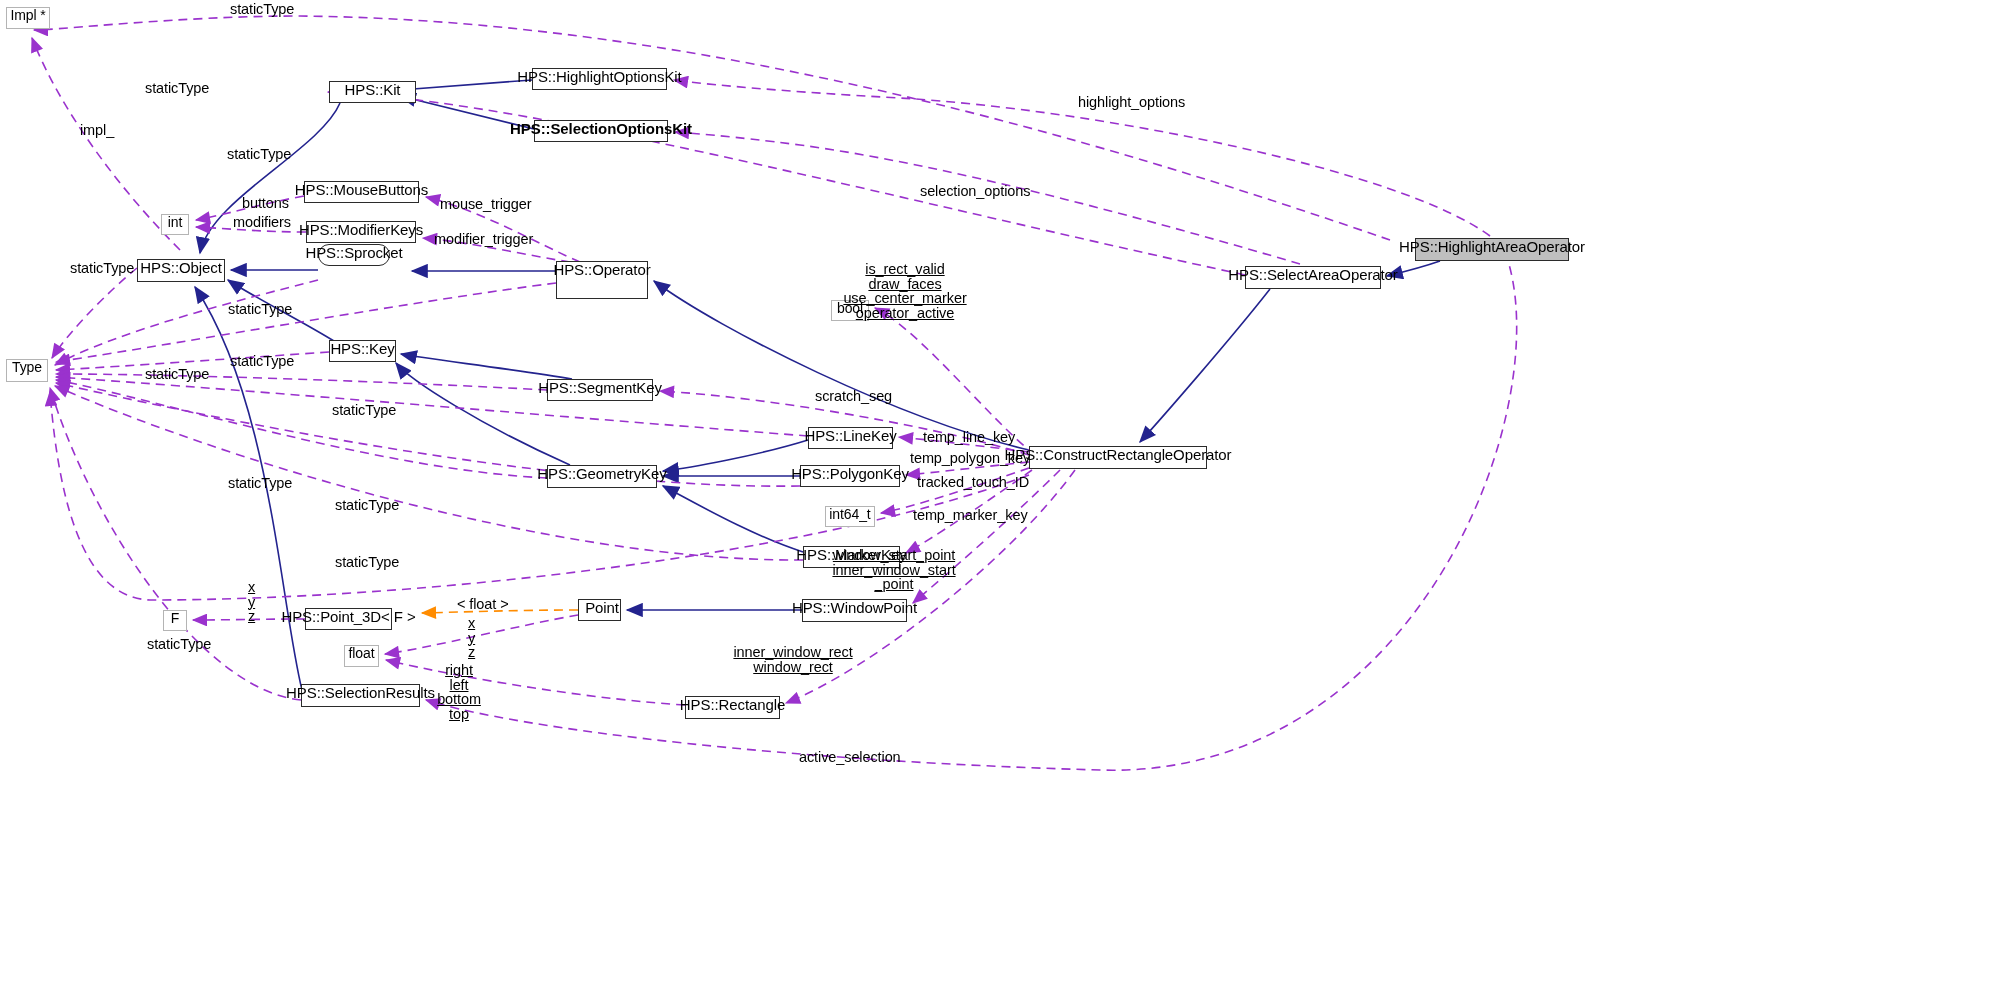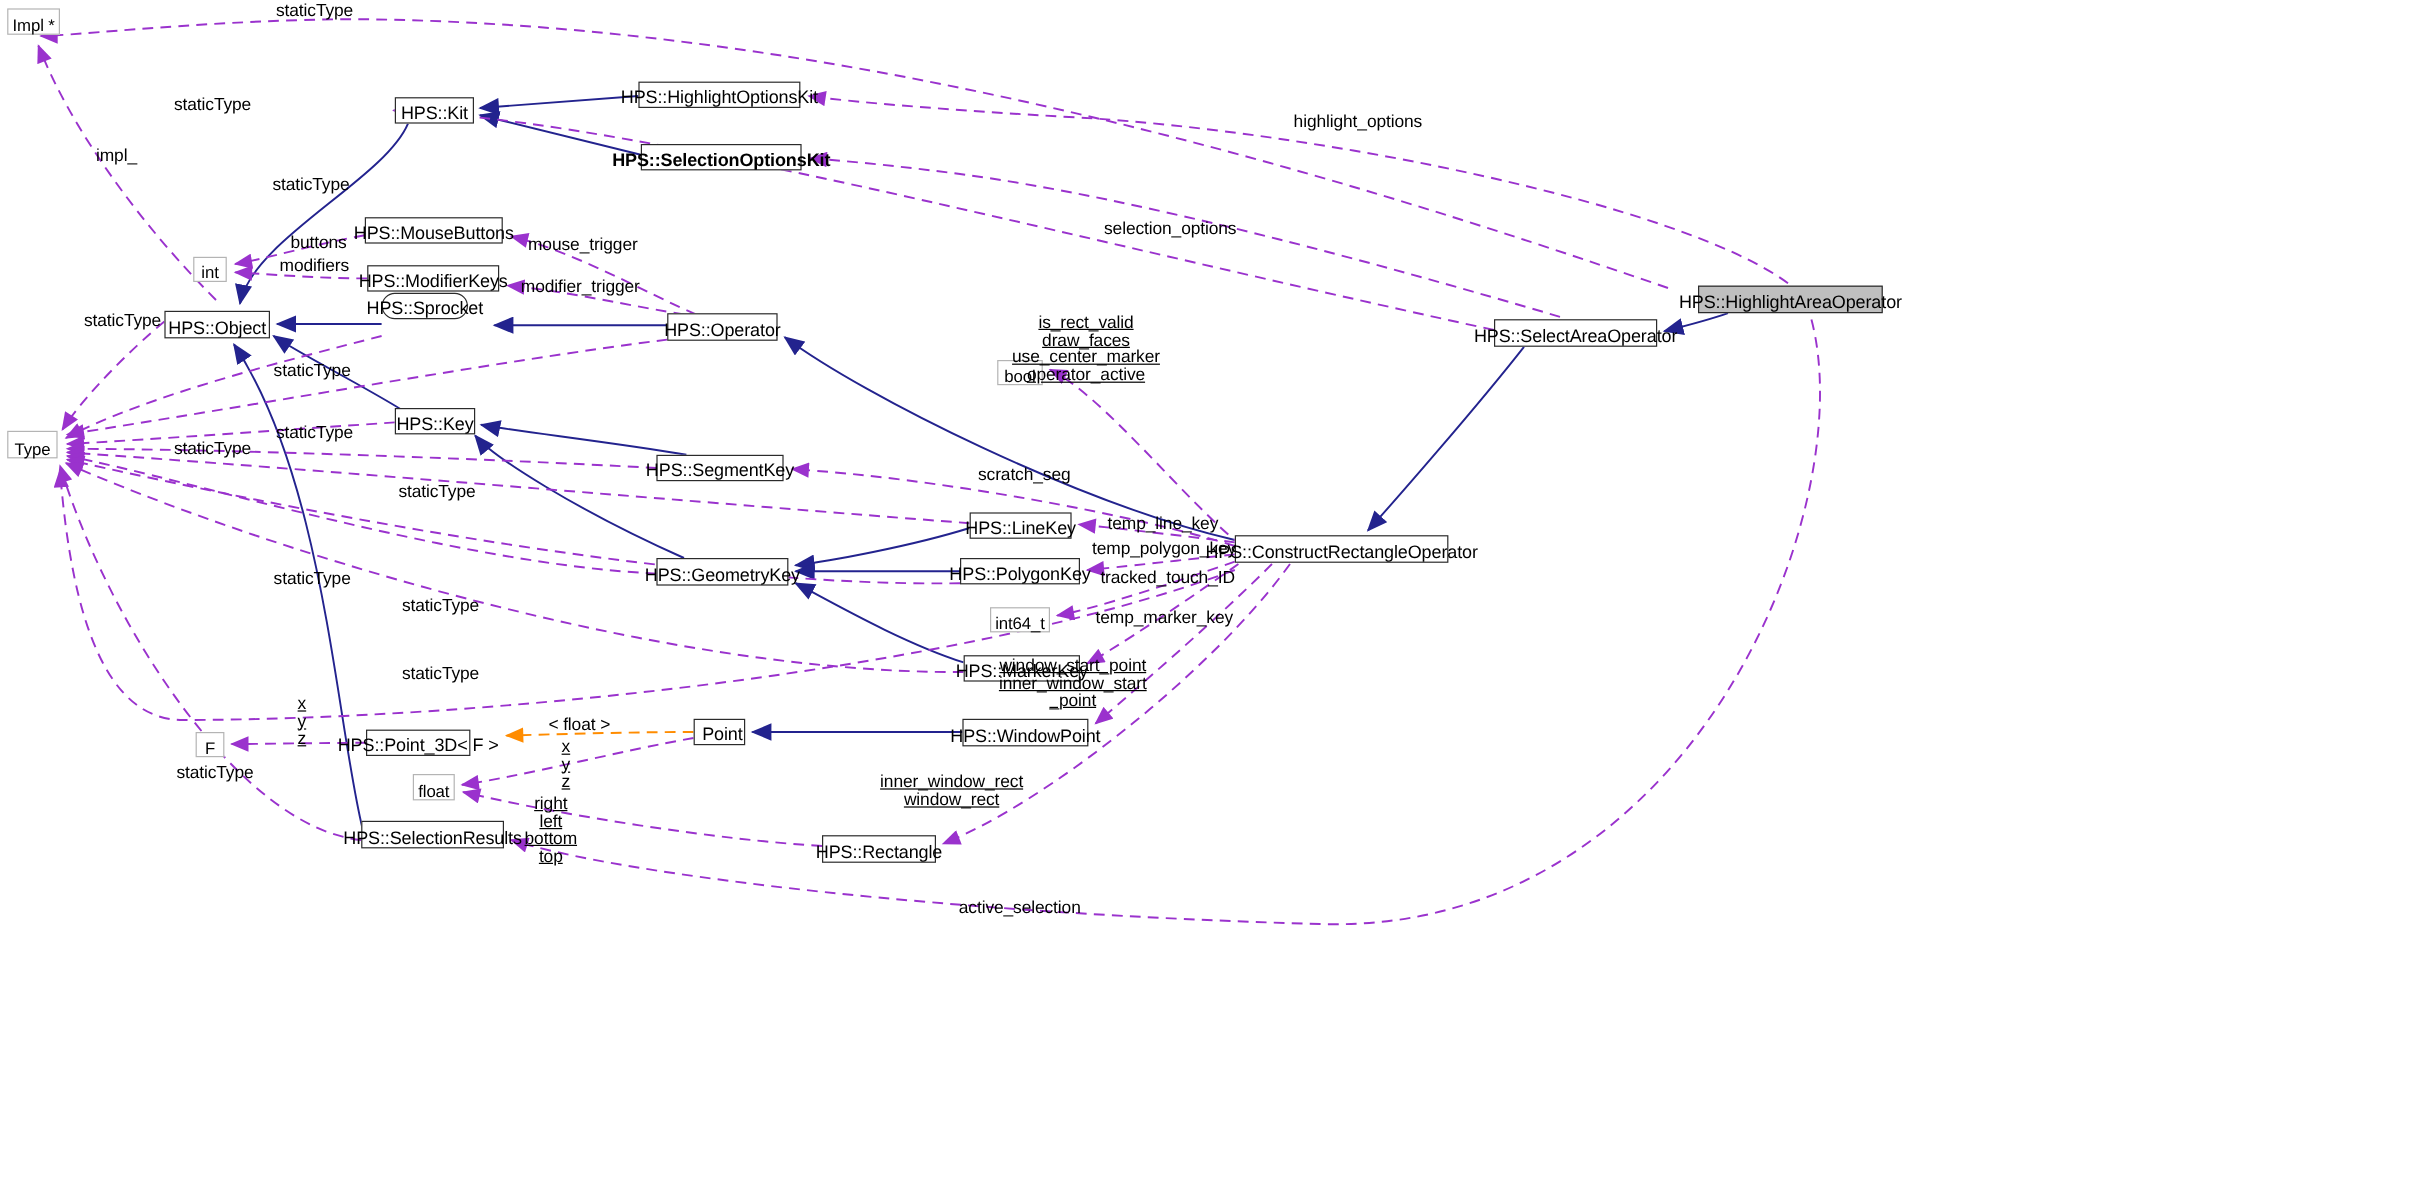--- a/index.html
+++ b/index.html
@@ -27,21 +27,21 @@
   }
   .node {
     position: absolute;
     box-sizing: border-box;
     background: #ffffff;
     border: 1px solid #2b2b2b;
     color: #000000;
     font-size: 15px;
     line-height: 1;
     display: flex;
-    align-items: flex-end;
+    align-items: flex-start;
     justify-content: center;
     white-space: nowrap;
     padding: 0 7px;
     height: 22px;
     letter-spacing: -0.1px;
   }
   .node.prim {
     border: 1px solid #b4b4b4;
     font-size: 14px;
   }
@@ -166,21 +166,21 @@
     </g>
 
     <g fill="none" stroke="#ff8c00" stroke-width="1.6" stroke-dasharray="9,6" marker-end="url(#tpl-arrow)">
       <path d="M 578 610 C 520 610 460 612 422 613"></path>
     </g>
   </svg>
 
   <div class="node prim" style="left:6px;   top:7px;   width:44px;">
       <span>Impl *</span>
     </div>
-  <div class="node" style="left:329px; top:81px;  width:66px;">
+  <div class="node" style="left:329px; top:81px;  width:87px;">
       <span>HPS::Kit</span>
     </div>
   <div class="node" style="left:532px; top:68px;  width:135px;">
       <span>HPS::HighlightOptionsKit</span>
     </div>
   <div class="node" style="left:534px; top:120px; width:134px;font-weight:bold;">
       <span>HPS::SelectionOptionsKit</span>
     </div>
   <div class="node prim" style="left:161px; top:214px; width:28px; height:21px;">
       <span>int</span>
@@ -190,21 +190,21 @@
     </div>
   <div class="node" style="left:306px; top:221px; width:110px;">
       <span>HPS::ModifierKeys</span>
     </div>
   <div class="node" style="left:137px; top:259px; width:88px; height:23px;">
       <span>HPS::Object</span>
     </div>
   <div class="node" style="left:318px; top:244px; width:72px;border-radius:11px;">
       <span>HPS::Sprocket</span>
     </div>
-  <div class="node" style="left:556px; top:261px; width:92px; height:23px;">
+  <div class="node" style="left:556px; top:261px; width:92px; height:38px;">
       <span>HPS::Operator</span>
     </div>
   <div class="node prim" style="left:6px;   top:359px; width:42px; height:23px;">
       <span>Type</span>
     </div>
   <div class="node" style="left:329px; top:340px; width:67px;">
       <span>HPS::Key</span>
     </div>
   <div class="node prim" style="left:831px; top:300px; width:38px; height:21px;">
       <span>bool</span>

